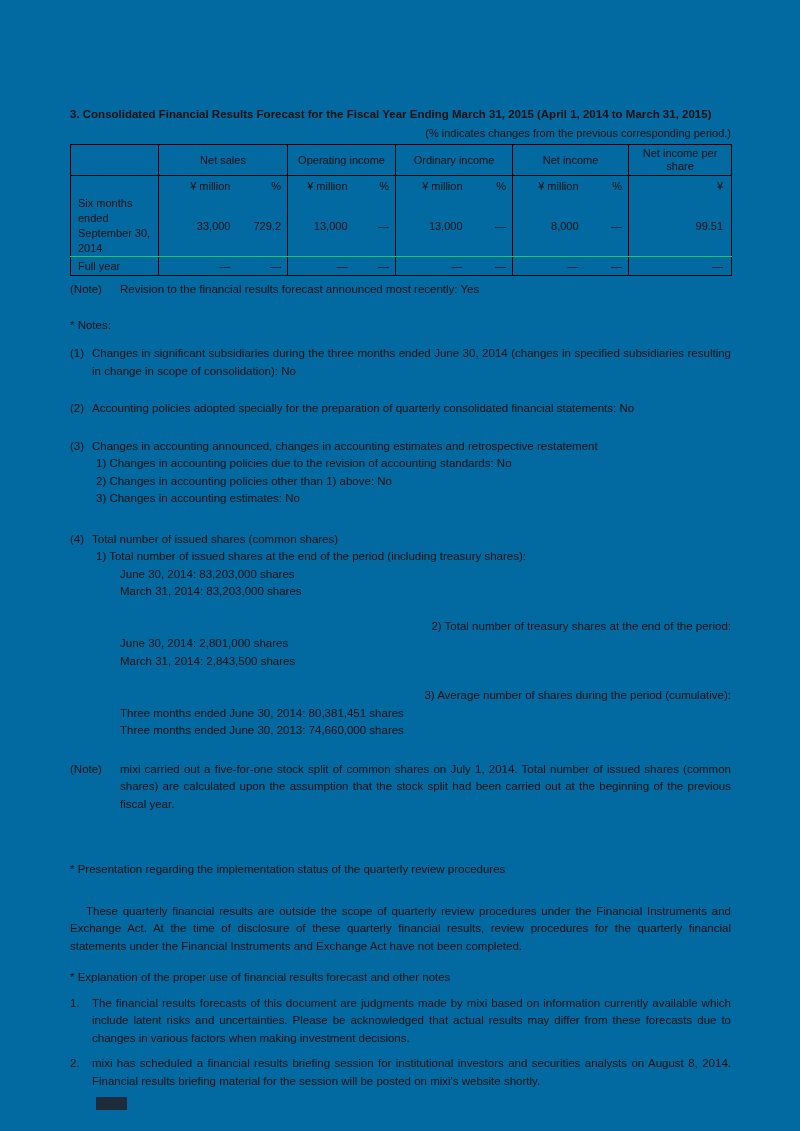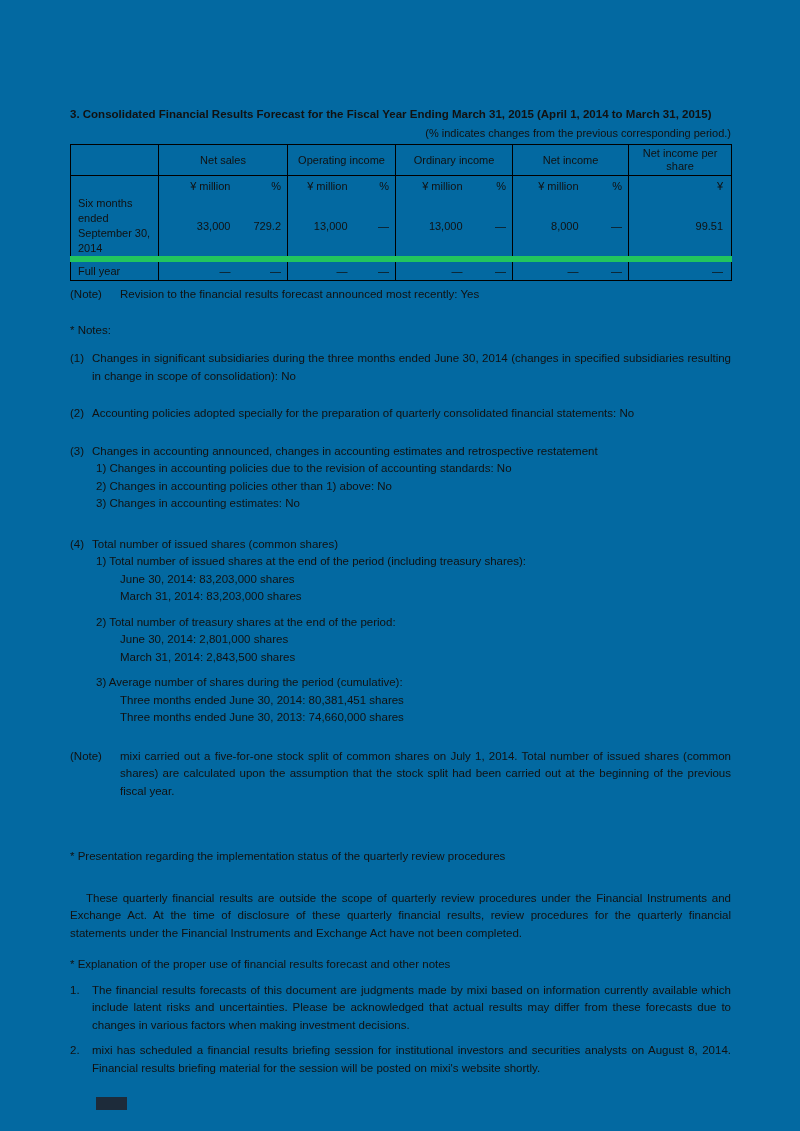--- a/index.html
+++ b/index.html
@@ -17,37 +17,37 @@
 
   table.ftable { border-collapse: collapse; width: 661px; table-layout: fixed; font-size: 11px; margin-top: 4px; line-height: 13px; }
   .ftable th, .ftable td { padding: 0; font-weight: normal; }
   .ftable .r-head th { border-top: 1px solid #000; border-bottom: 1px solid #000; height: 30px; text-align: center; vertical-align: middle; }
   .ftable .c-lbl { border-left: 1px solid #000; border-right: 1px solid #000; text-align: left; padding-left: 7px; vertical-align: middle; line-height: 15px; }
   .ftable .c-grp { border-right: 1px solid #000; }
   .ftable .c-amt { text-align: right; padding-right: 8px; padding-left: 8px; }
   .ftable .c-pct { text-align: right; padding-right: 6px; border-right: 1px solid #000; }
   .ftable .c-ps  { text-align: right; padding-right: 8px; border-right: 1px solid #000; }
   .ftable .r-units td { height: 20px; vertical-align: middle; }
-  .ftable .r-data1 td { height: 57px; border-bottom: 6px solid #22c55e; vertical-align: middle; }
+  .ftable .r-data1 td { height: 57px; border-bottom: 1px solid #22c55e; vertical-align: middle; }
   .ftable .r-data2 td { height: 18px; border-bottom: 1px solid #000; vertical-align: middle; }
 
   .flexrow { display: flex; align-items: flex-start; }
   .lab22 { flex: none; width: 22px; }
   .lab50 { flex: none; width: 50px; }
   .txt { flex: 1; }
   .just { text-align: justify; }
 
   .table-note { margin-top: 5px; }
   .notes-heading { font-weight: normal; margin-top: 18px; }
   .nb1 { margin-top: 11px; }
   .nb  { margin-top: 20px; }
   .nb4 { margin-top: 23px; }
   .sub26 { margin-left: 26px; }
   .sub50 { margin-left: 50px; }
-  .gap17 { margin-top: 8px; }
+  .gap17 { margin-top: 17px; text-align: right; }
   .split-note { margin-top: 21px; }
 
   .review-heading { margin-top: 48px; }
   .review-body { margin-top: 24px; text-indent: 16px; }
   .exp-heading { margin-top: 14px; }
   .exp-item { margin-top: 8px; }
 
   .footer-logo { position: absolute; left: 96px; top: 1097px; width: 31px; height: 13px; background: #1d2b3a; }
 </style>
 </head>

